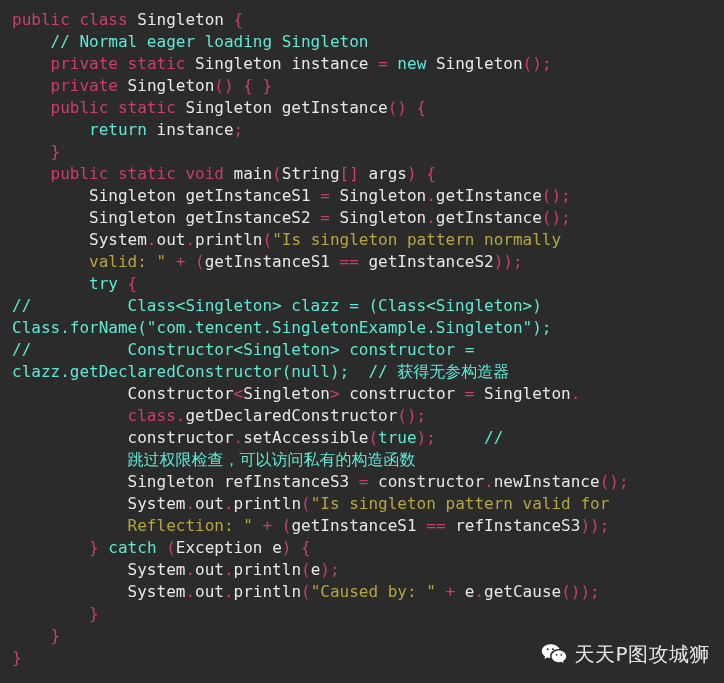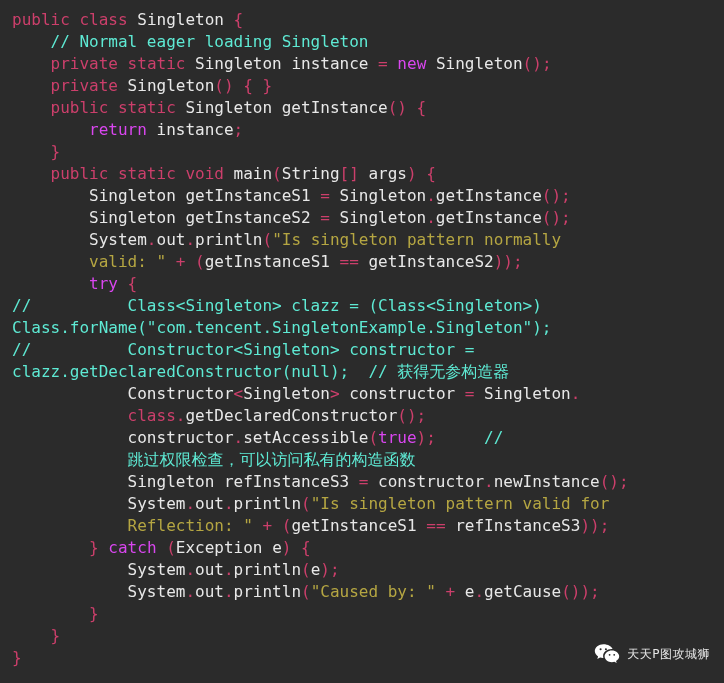--- a/index.html
+++ b/index.html
@@ -24,40 +24,40 @@
     top: 9px;
     width: 712px;
     white-space: pre;
   }
   .ln {
     height: 22px;
     white-space: pre;
   }
   
   .kw   { color: #cc3f6b; }      
-  .ctl  { color: #d946ef; }      
+  .ctl  { color: #5eead4; }      
   .pl   { color: #e8e8e8; }      
   .str  { color: #b5a642; }      
   .cmt  { color: #5eead4; }      
   .pn   { color: #cc3f6b; }      
   .gn   { color: #cc3f6b; }      
 
   
   #watermark {
     position: absolute;
     right: 14px;
     bottom: 18px;
     display: flex;
     align-items: center;
     gap: 7px;
   }
   #wm-text {
     color: #e6e6e6;
     font-family: "DejaVu Sans", "Liberation Sans", sans-serif;
-    font-size: 12px;
+    font-size: 20px;
     line-height: 16px;
     letter-spacing: 0.5px;
   }
   .wx-icon { width: 26px; height: 22px; display: block; }
 </style>
 </head>
 <body>
 
 <div id="screen">
 

